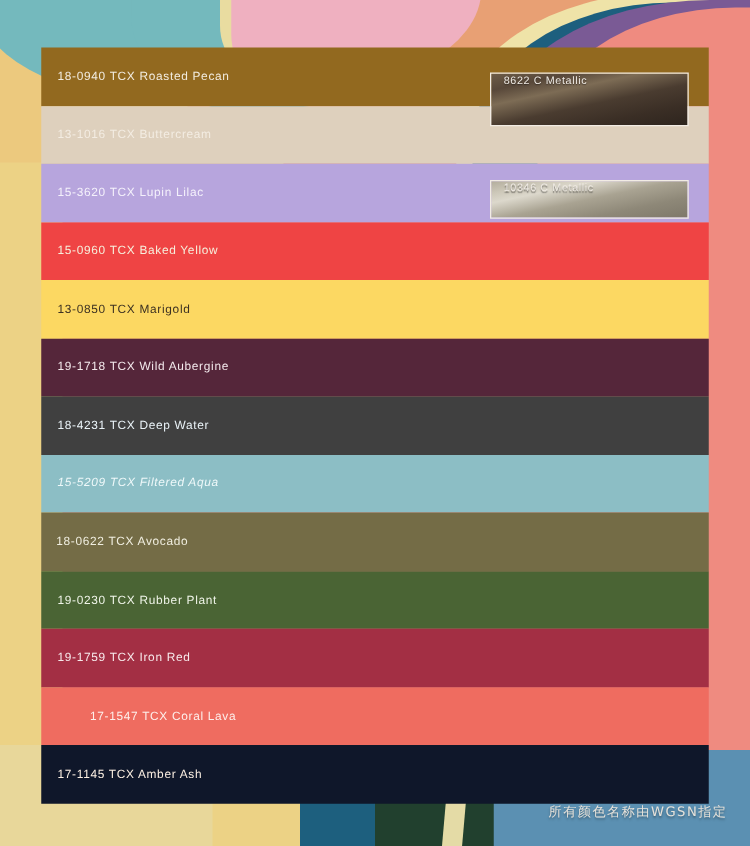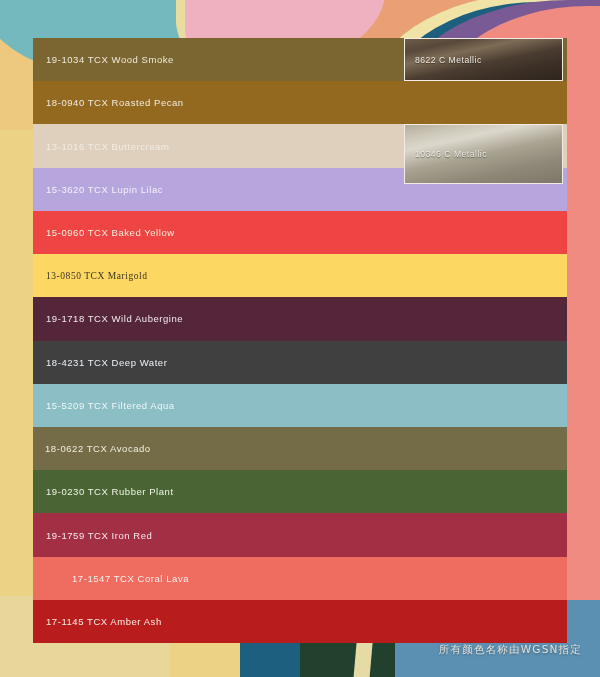--- a/index.html
+++ b/index.html
@@ -58,36 +58,36 @@
   .row{
     flex:1 1 0;position:relative;display:flex;align-items:center;
   }
   .row-label{
     padding-left:13px;font-size:9.5px;letter-spacing:.55px;
     white-space:nowrap;
   }
 
   
   .metallic{
-    position:absolute;right:4px;width:159px;
+    position:absolute;right:16px;width:159px;
     border:1.5px solid #f2ece4;box-sizing:border-box;
-    display:flex;align-items:center;z-index:3;
+    display:flex;z-index:3;margin-top:20px;
   }
   .metallic .m-label{
     padding-left:10px;font-size:8.6px;letter-spacing:.5px;
     color:#efeae4;white-space:nowrap;
     text-shadow:0 1px 1px rgba(0,0,0,.45);
   }
   #met0{top:0px;height:43px;
     background:linear-gradient(168deg,#6d5c47 0%,#58483a 18%,#7d6c55 34%,
       #4a3c30 56%,#3a2e25 78%,#2e251e 100%);}
   #met1{top:43px;height:43px;
     background:linear-gradient(168deg,#8d7249 0%,#b79a66 16%,#d3b87f 30%,
       #9a8052 50%,#70593a 74%,#5e4a30 100%);}
-  #met2{top:86px;height:60px;
+  #met2{top:86px;height:31px;
     background:linear-gradient(168deg,#b3ad9c 0%,#cdc8b9 16%,#dcd8cc 28%,
       #a9a392 50%,#8e8878 74%,#7e786a 100%);}
 
   
   #footer{
     position:absolute;right:18px;bottom:20px;z-index:4;
     font-size:10.5px;letter-spacing:1.2px;color:#e7e2da;
     font-family:"DejaVu Sans",sans-serif;
     text-shadow:0 1px 2px rgba(0,0,0,.35);
   }
@@ -113,60 +113,57 @@
   <div class="blob bg-mid-right"></div>
   <div class="blob bg-bot-yellow"></div>
   <div class="blob bg-bot-yellow2"></div>
   <div class="blob bg-bot-teal"></div>
   <div class="blob bg-bot-green"></div>
   <div class="blob bg-bot-blue"></div>
   <div class="blob bg-bot-cream-l"></div>
 </div>
 
 <div id="palette">
-  <div class="row" style="background: rgb(123, 101, 48);">
-      <span class="row-label" style="color: rgb(239, 233, 221);">19-1034 TCX Wood Smoke</span>
-    </div>
     <div class="row" style="background: rgb(146, 105, 31);">
       <span class="row-label" style="color: rgb(242, 236, 224);">18-0940 TCX Roasted Pecan</span>
     </div>
     <div class="row" style="background: rgb(222, 208, 189); text-align: center;">
       <span class="row-label" style="color: rgb(243, 236, 226);">13-1016 TCX Buttercream</span>
     </div>
     <div class="row" style="background: rgb(183, 165, 221);">
       <span class="row-label" style="color: rgb(244, 241, 251);">15-3620 TCX Lupin Lilac</span>
     </div>
     <div class="row" style="background: #ef4444;">
       <span class="row-label" style="color: rgb(246, 239, 220);">15-0960 TCX Baked Yellow</span>
     </div>
     <div class="row" style="background: rgb(252, 216, 98);">
-      <span class="row-label" style="color: rgb(61, 50, 34); font-family: Liberation Serif, serif;">13-0850 TCX Marigold</span>
+      <span class="row-label" style="color: rgb(61, 50, 34);">13-0850 TCX Marigold</span>
     </div>
     <div class="row" style="background: rgb(85, 38, 58);">
       <span class="row-label" style="color: rgb(243, 233, 236);">19-1718 TCX Wild Aubergine</span>
     </div>
     <div class="row" style="background: #404040;">
       <span class="row-label" style="color: rgb(234, 243, 248);">18-4231 TCX Deep Water</span>
     </div>
-    <div class="row" style="background: rgb(140, 190, 197);">
+    <div class="row" style="background: rgb(140, 190, 197); font-style: italic;">
       <span class="row-label" style="color: rgb(238, 248, 249);">15-5209 TCX Filtered Aqua</span>
     </div>
     <div class="row" style="background: rgb(116, 108, 70);">
       <span class="row-label" style="color: rgb(240, 238, 224); padding-left: 12px;">18-0622 TCX Avocado</span>
     </div>
     <div class="row" style="background: rgb(74, 100, 52);">
       <span class="row-label" style="color: rgb(239, 244, 232);">19-0230 TCX Rubber Plant</span>
     </div>
     <div class="row" style="background: rgb(163, 47, 68);">
       <span class="row-label" style="color: rgb(247, 233, 235);">19-1759 TCX Iron Red</span>
     </div>
     <div class="row" style="background: rgb(239, 108, 96); padding-left: 26px;">
       <span class="row-label" style="color: rgb(253, 238, 234);">17-1547 TCX Coral Lava</span>
     </div>
-    <div class="row" style="background: #b91c1c;">
+    <div class="row" style="background: #0f172a;">
       <span class="row-label" style="color: rgb(251, 239, 226);">17-1145 TCX Amber Ash</span>
     </div>
     <div class="metallic" id="met0">
     <span class="m-label">8622 C Metallic</span>
   </div>
   <div class="metallic" id="met2">
     <span class="m-label">10346 C Metallic</span>
   </div>
 </div>
 

